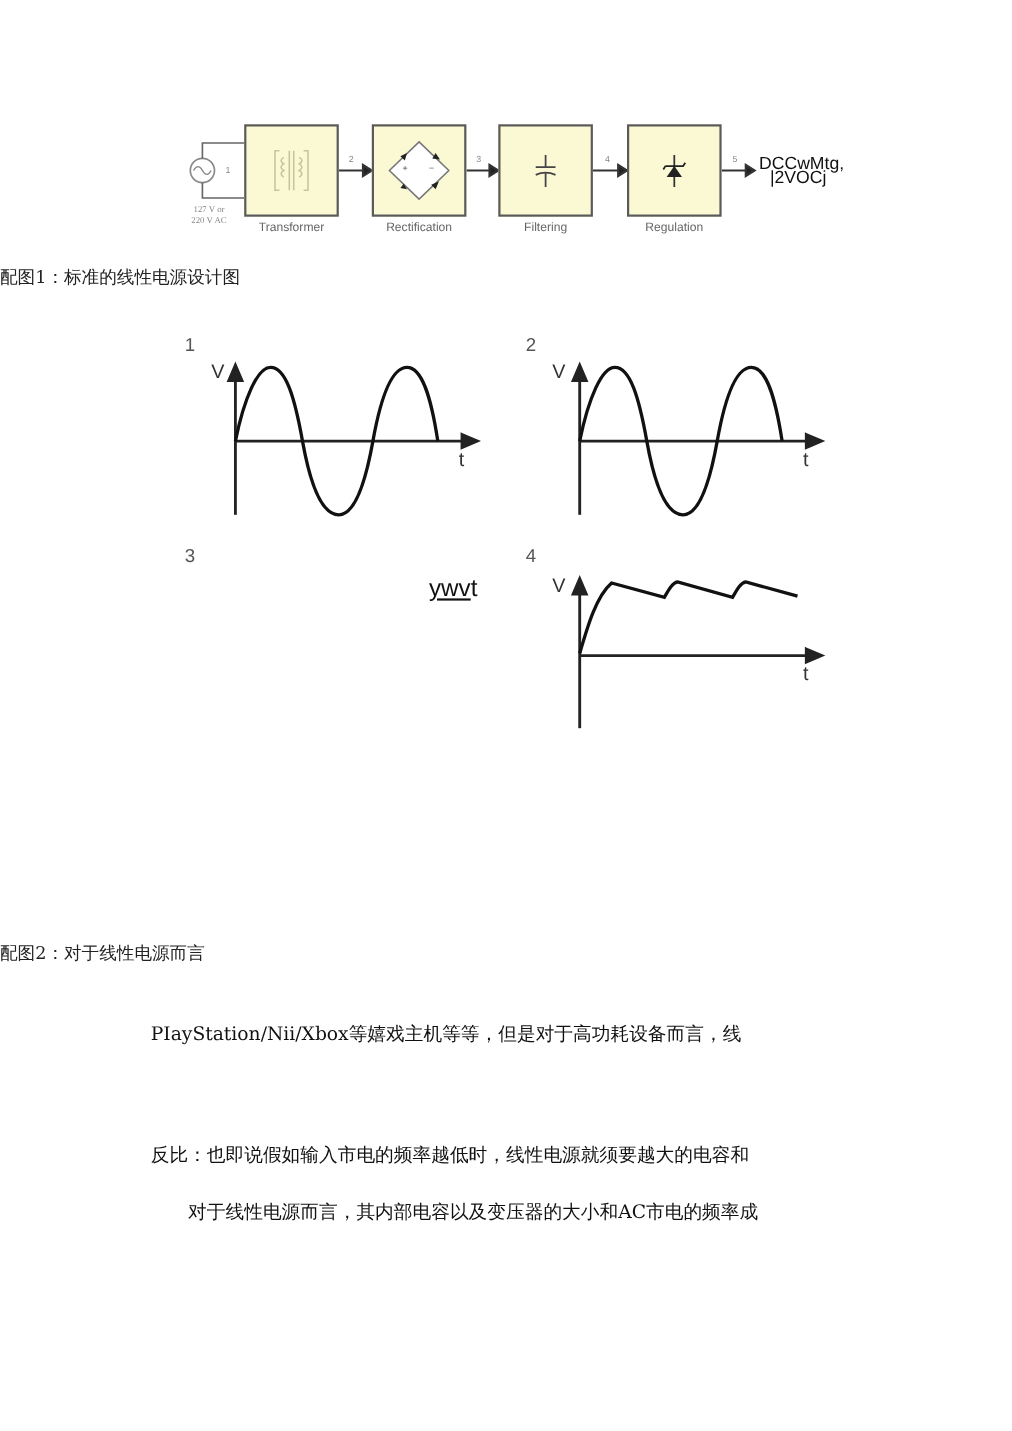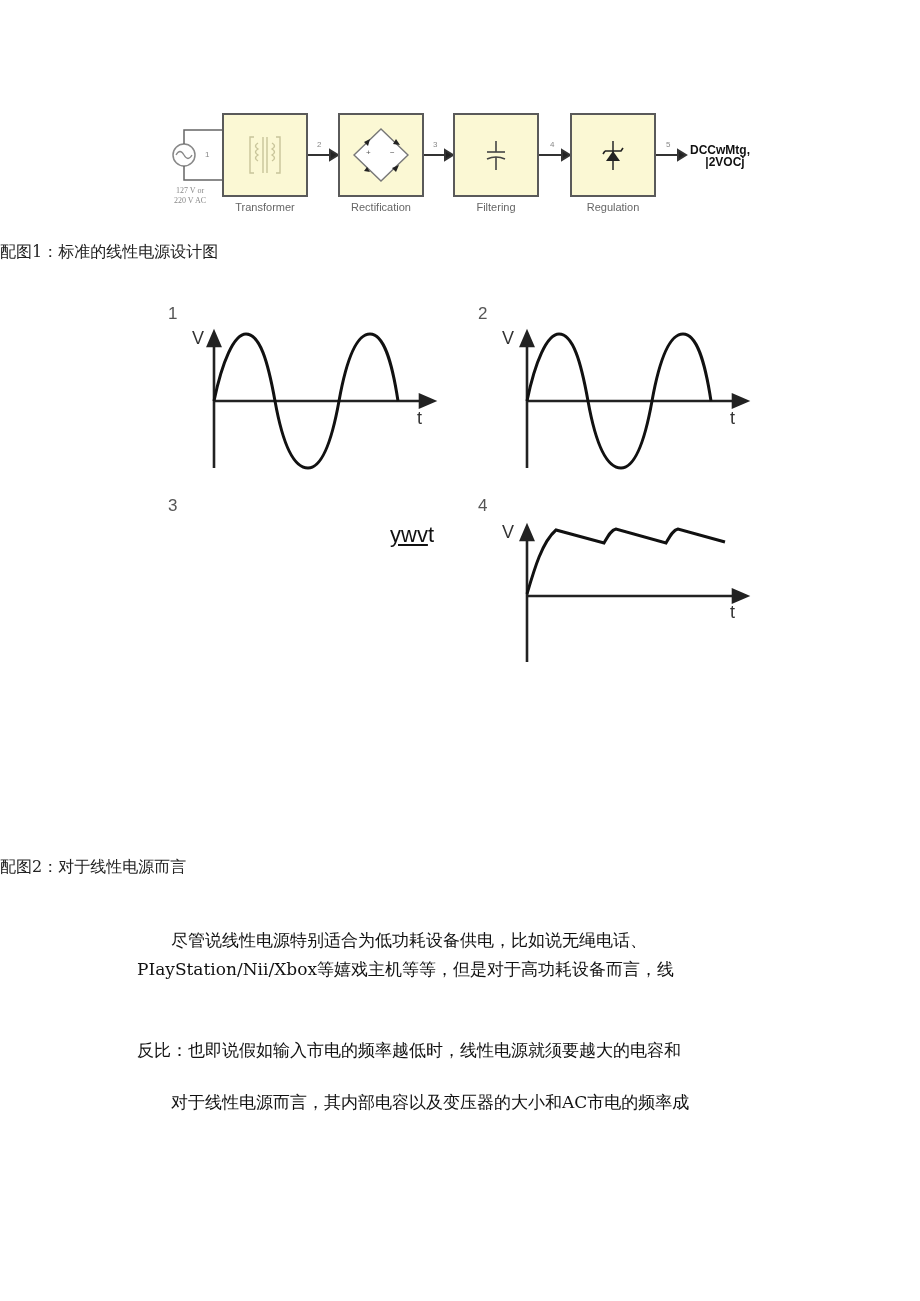--- a/index.html
+++ b/index.html
@@ -8,21 +8,21 @@
     .abs { position: absolute; }
     #diagram { position: absolute; left: 160px; top: 100px; width: 600px; height: 125px; }
     .block { position: absolute; top: 13px; width: 86px; height: 84px; background: #fbf8d4;
              border: 2px solid #5a5a5a; box-sizing: border-box; }
     .block-label { position: absolute; top: 101px; width: 110px; text-align: center;
                    font-family: "Liberation Sans", sans-serif; font-size: 11px; color: #666; }
     .conn-num { position: absolute; font-family: "Liberation Sans", sans-serif; font-size: 8px; color: #888; }
     .ac-label { position: absolute; left: 8px; top: 86px; width: 44px; text-align: center;
                 font-family: Liberation Serif, serif; font-size: 8px; line-height: 10px; color: #888; }
     .dc-label { position: absolute; left: 530px; top: 44px; font-family: "Liberation Sans", sans-serif;
-                font-size: 12px; font-weight: bold; line-height: 12px; color: #111; text-align: center; }
+                font-size: 16px; font-weight: normal; line-height: 12px; color: #111; }
     .caption { position: absolute; left: 0; width: 728px; font-size: 16px; color: #222; }
     .wave-panel { position: absolute; }
     .panel-num { position: absolute; font-family: "Liberation Sans", sans-serif; font-size: 17px; color: #555; }
     .axis-label { position: absolute; font-family: "Liberation Sans", sans-serif; font-size: 18px; color: #333; }
     .ywvt { position: absolute; left: 390px; top: 522px; font-family: "Liberation Sans", sans-serif;
             font-size: 22px; color: #111; }
     .ywvt .ul { text-decoration: underline; }
     .para { position: absolute; left: 137px; width: 650px; font-size: 17px; color: #111; }
     .para p { margin: 0; }
   </style>
@@ -164,20 +164,19 @@
       <line x1="57" y1="106" x2="265" y2="106"></line>
         <polygon points="263,100 277,106 263,112"></polygon>
     </g>
     <path d="M57 104 C 64 80, 72 52, 86 40 L 134 53 C 138 46, 141 40, 146 39 L 196 53 C 200 46, 203 40, 208 39 L 255 52" fill="none" stroke="#111" stroke-width="3"></path>
   </svg>
 </div>
 
 <div class="caption" style="top:857px">配图2：对于线性电源而言</div>
 
 <div class="para" style="top:926px;line-height:29px">
-  <p style="text-indent:34px">尽管说线性电源特别适合为低功耗设备供电，比如说无绳电话、</p>
   <p>PIayStation/Nii/Xbox等嬉戏主机等等，但是对于高功耗设备而言，线</p>
 </div>
 
 <div class="para" style="top:1024px;line-height:52px">
   <p>反比：也即说假如输入市电的频率越低时，线性电源就须要越大的电容和</p>
   <p style="text-indent:34px">对于线性电源而言，其内部电容以及变压器的大小和AC市电的频率成</p>
 </div>
 
 </body></html>

